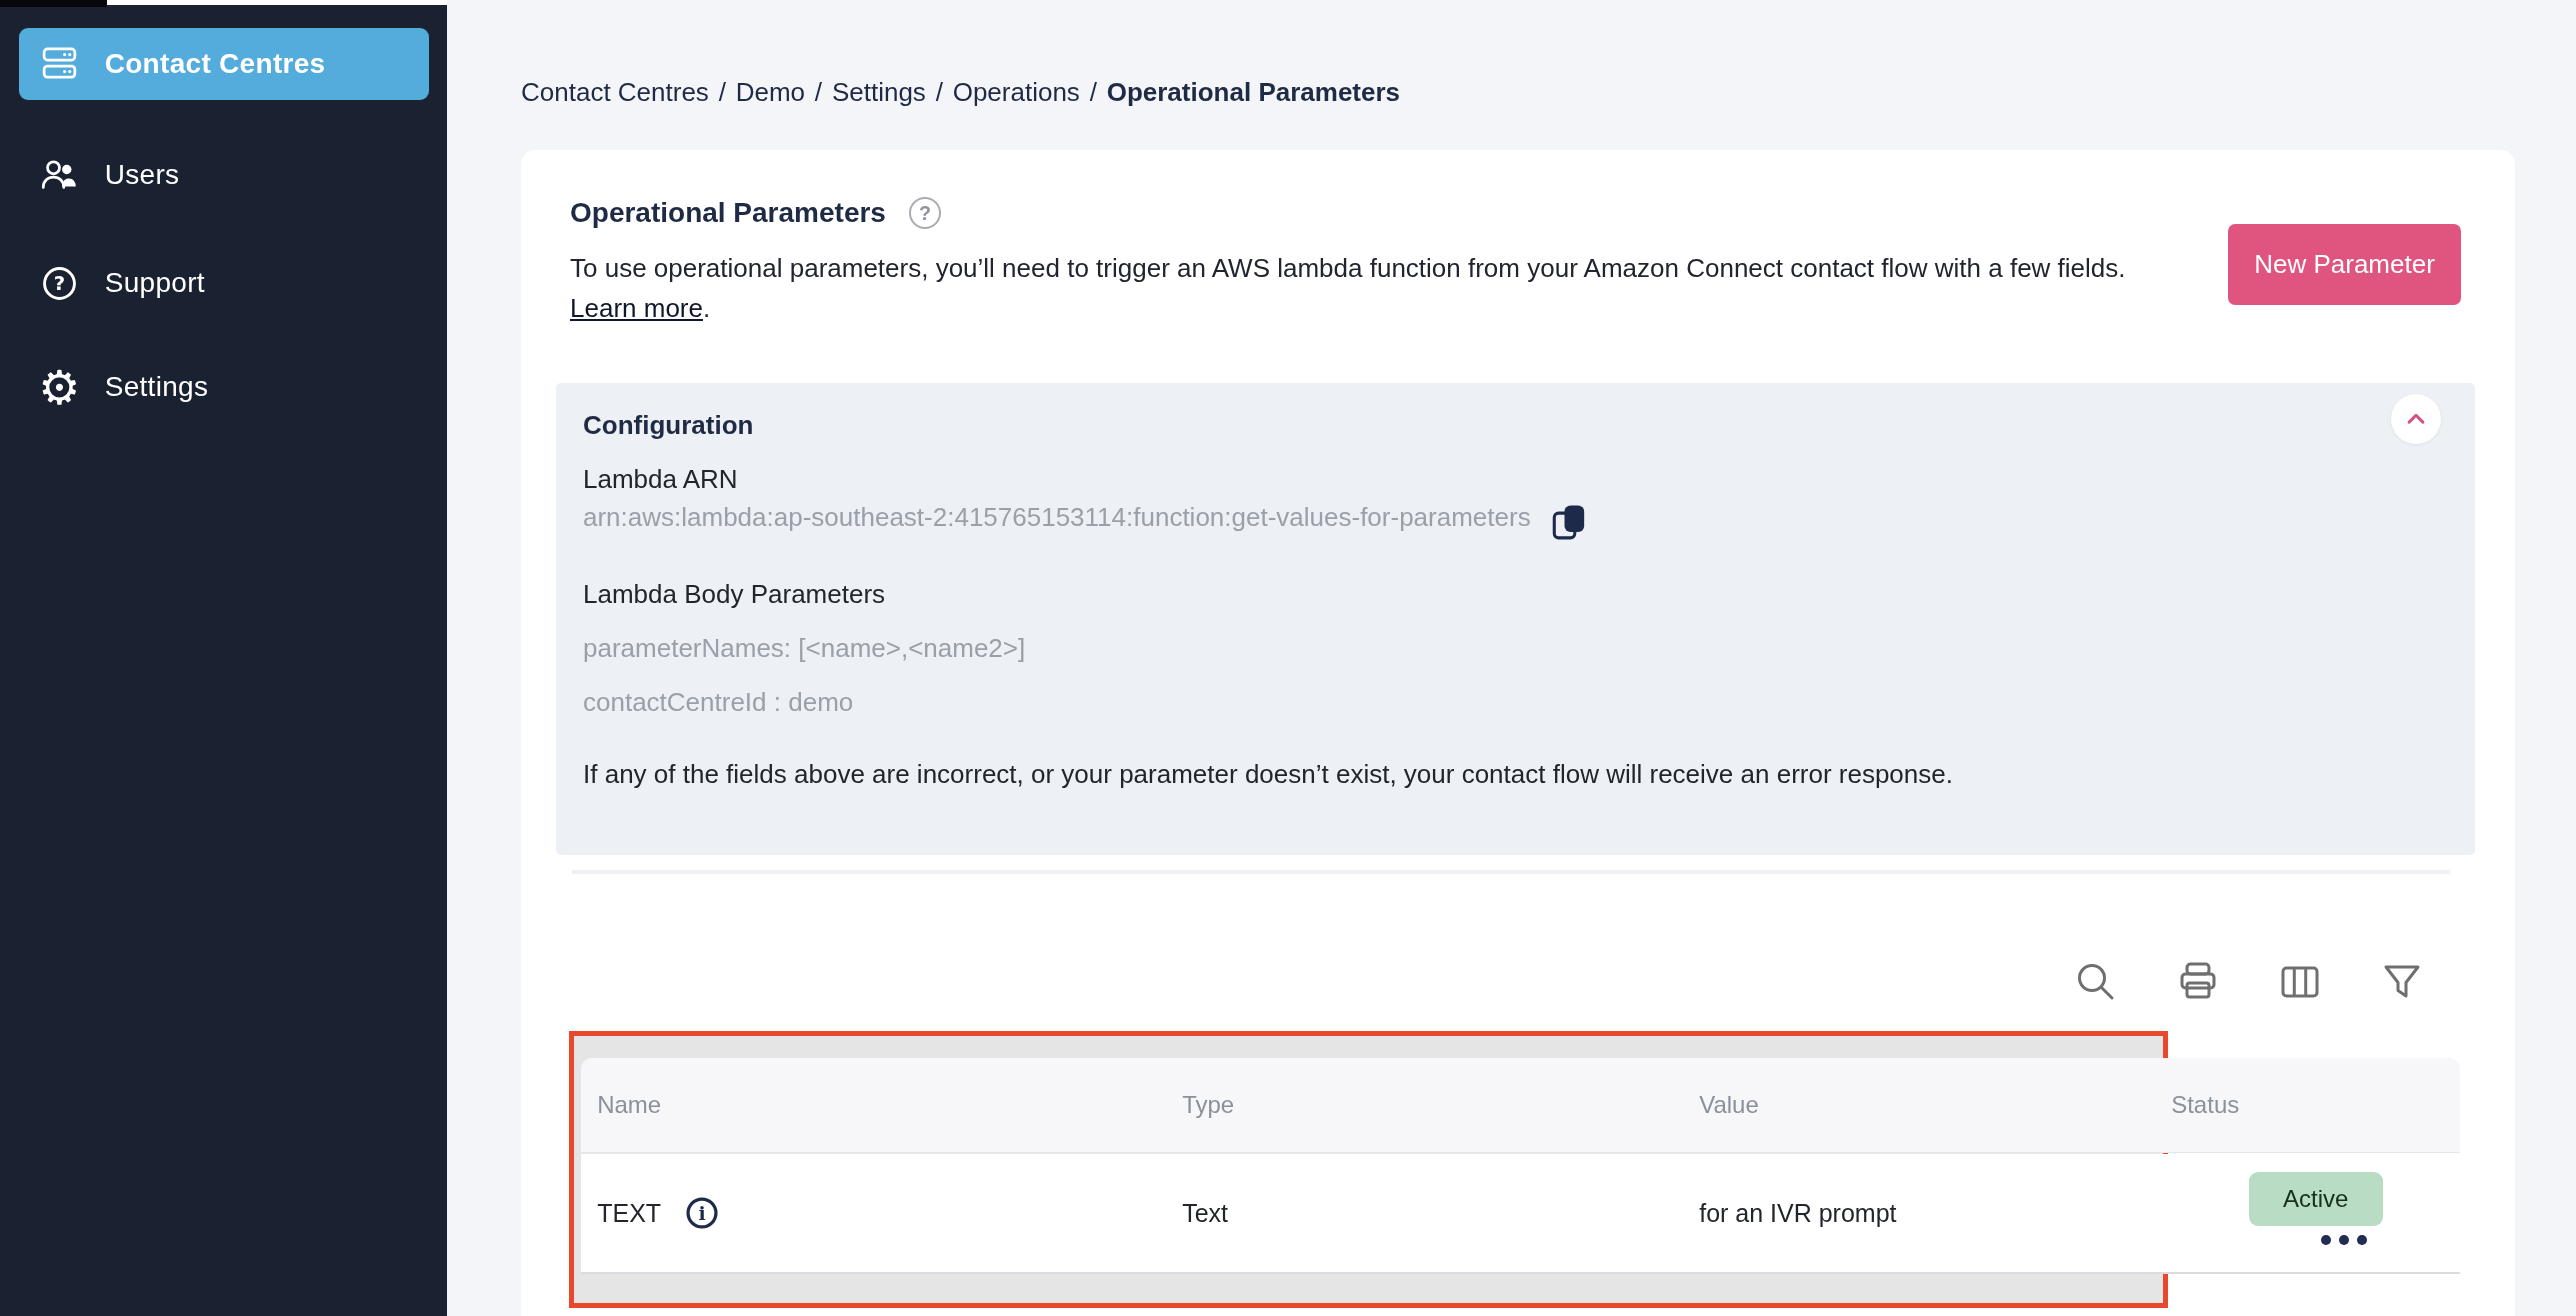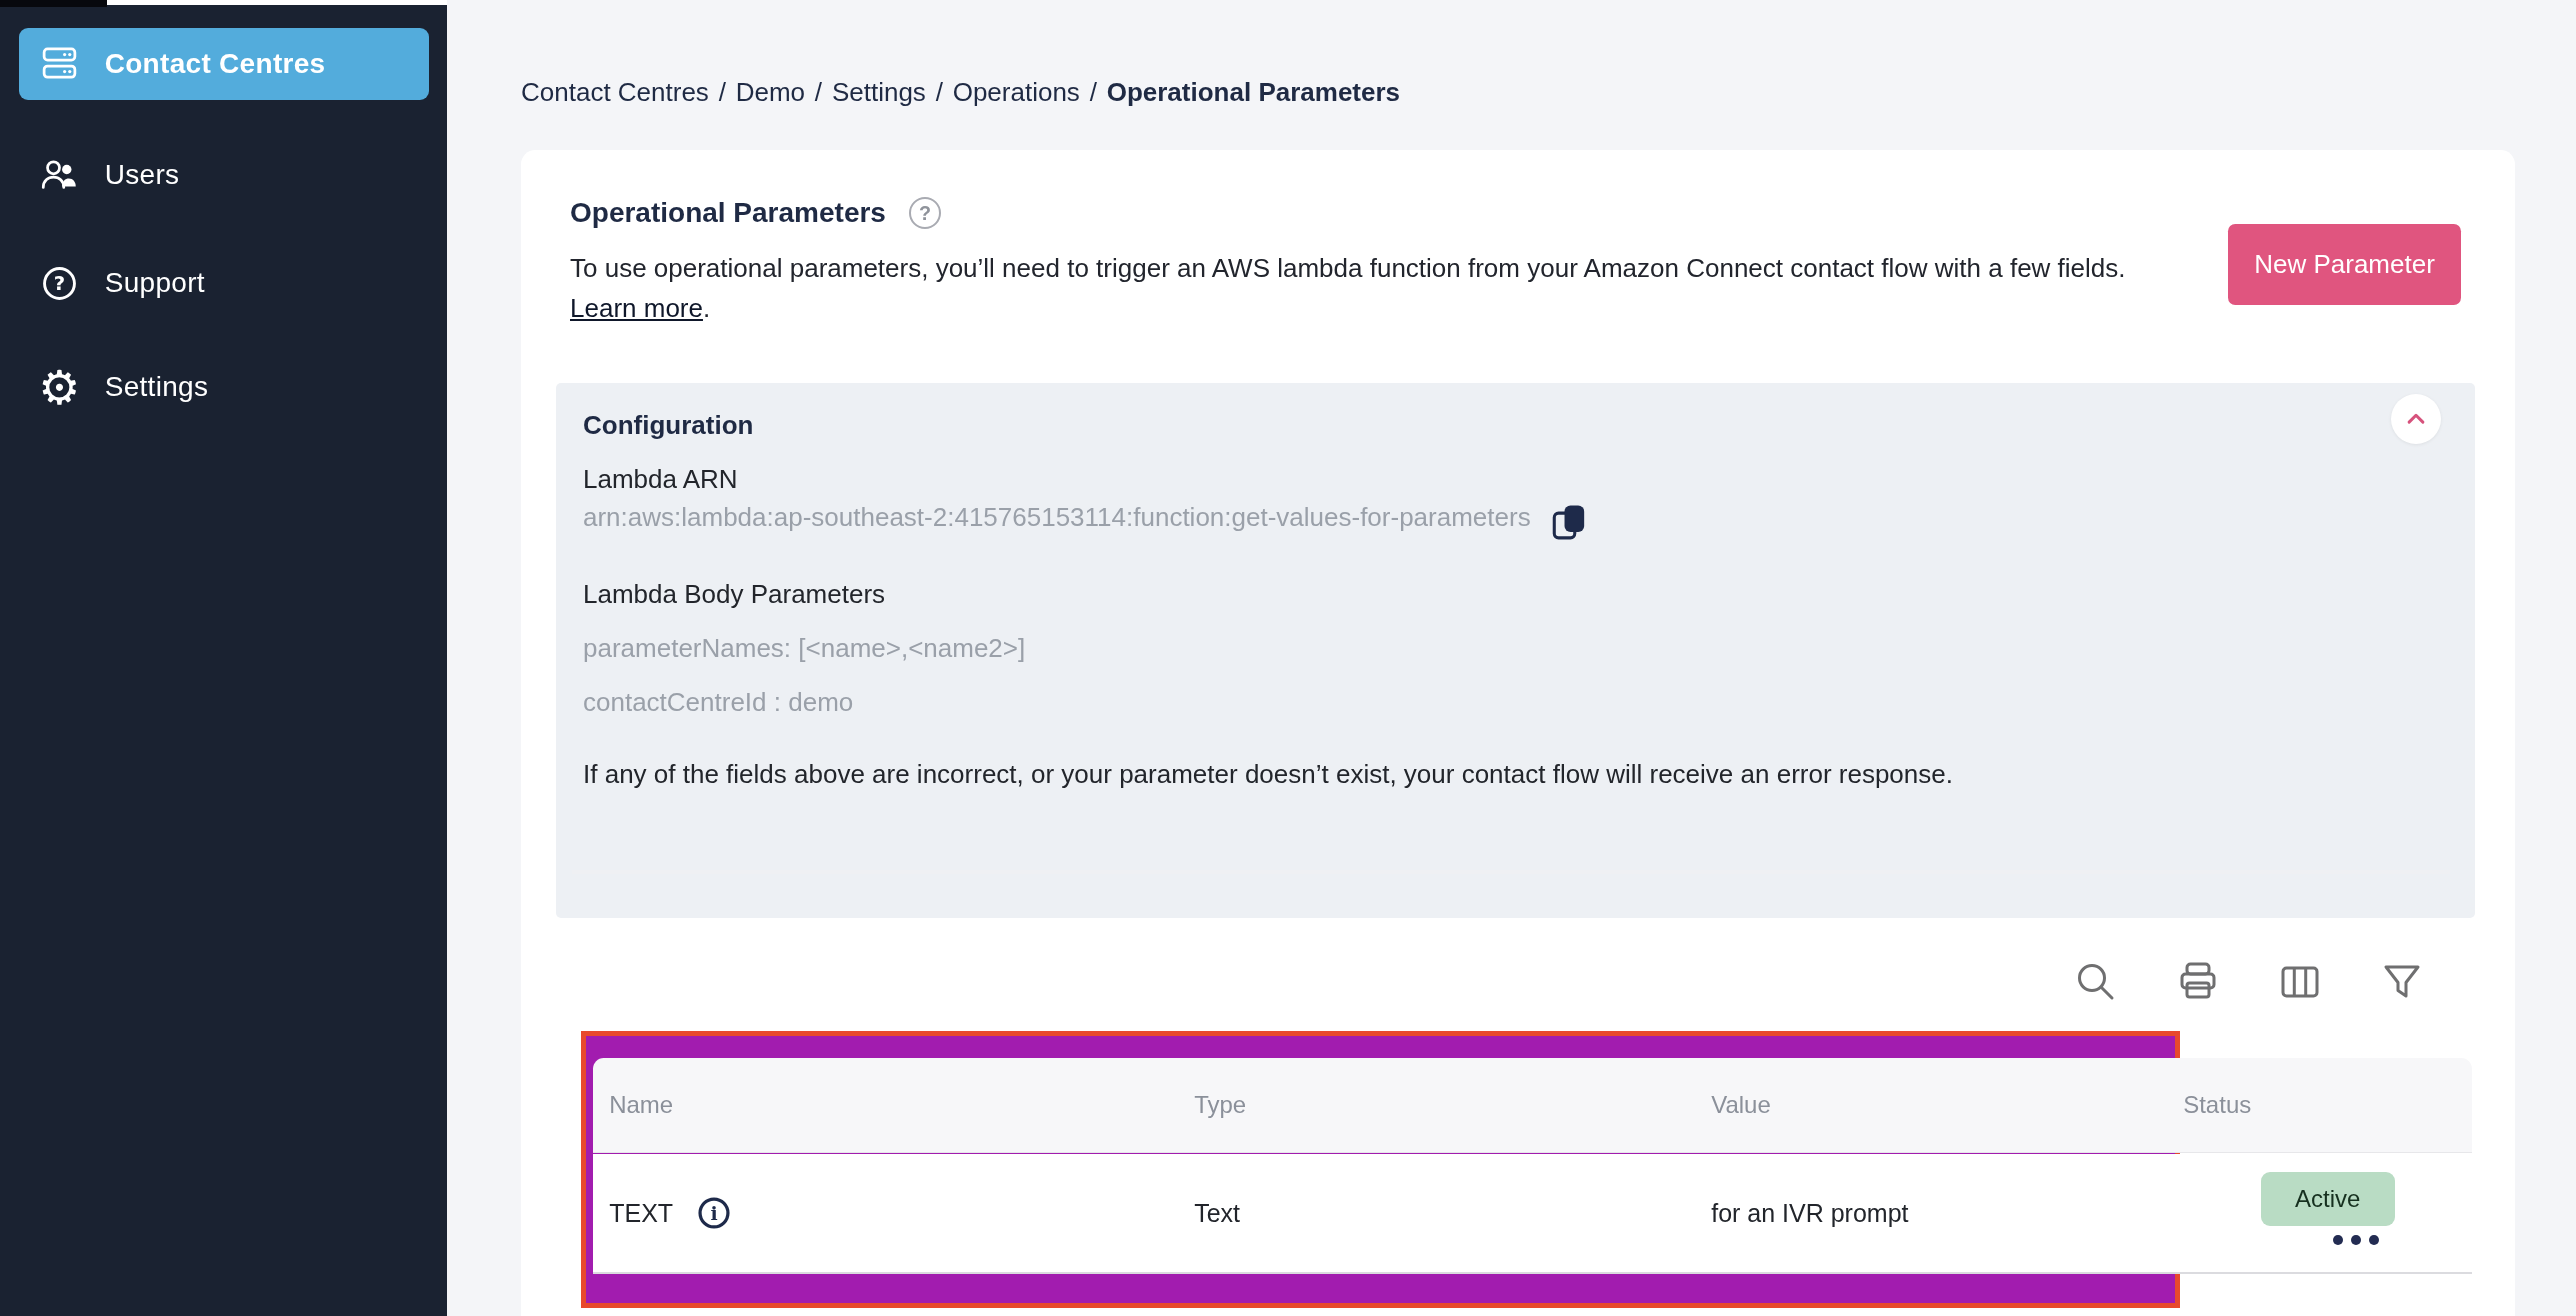--- a/index.html
+++ b/index.html
@@ -56,21 +56,21 @@
   .learn-more { color:#0f172a; text-decoration:underline; cursor:pointer; }
 
   .new-param-btn {
     position:absolute; left:1707px; top:74px; width:233px; height:81px;
     background:#e0557f; border:none; border-radius:7.2px;
     color:#ffffff; font-size:26px; font-family:inherit; cursor:pointer;
   }
 
   
   .config-panel {
-    position:absolute; left:35px; top:233px; width:1919px; height:535px;
+    position:absolute; left:35px; top:233px; width:1919px; height:472px;
     background:#edf0f4; border-radius:5px; padding:27px 27px 15px 27px;
   }
   .config-title { font-size:26px; font-weight:bold; color:#1f2a44; margin-bottom:23px; }
   .field-label { font-size:26px; font-weight:normal; color:#22252b; margin-bottom:7.2px; }
   .arn-row { display:flex; align-items:flex-start; gap:19.7px; margin-bottom:36px; }
   .gray-val { font-size:26px; color:#9aa0a9; }
   .copy-btn { width:41px; height:41px; cursor:pointer; display:flex; }
   .param-line { font-size:26px; color:#9aa0a9; margin-bottom:23px; }
   .param-line.last { margin-bottom:41px; }
   .config-note { font-size:26px; color:#22252b; }
@@ -82,22 +82,22 @@
     box-shadow:0 0.9px 3.6px rgba(0,0,0,0.07);
   }
 
   
   .section-divider { position:absolute; left:51px; top:720px; width:1878px; height:3.6px; background:#eff0f3; }
   .table-toolbar { position:absolute; top:808px; right:89px; display:flex; gap:54px; }
   .tool-btn { width:48px; height:48px; background:none; border:none; cursor:pointer; padding:0; display:flex; }
 
   
   .highlight-box {
-    position:absolute; left:60px; top:881px; width:1599px; height:277px;
-    border:5.4px solid #e8492d; background:#a21caf;
+    position:absolute; left:48px; top:881px; width:1599px; height:277px;
+    border:5.4px solid #e8492d; background:#e5e5e5;
   }
   .grid-head {
     position:absolute; left:7.2px; top:21.5px; width:1879px; height:95px;
     background:#f7f7f9; border-bottom:1.8px solid #e7e7ea; border-radius:10.7px 10.7px 0 0;
     display:grid; grid-template-columns:585px 517px 472px 1fr; align-items:center;
     padding-left:16px;
   }
   .grid-head .col { font-size:24px; color:#8b909a; cursor:pointer; }
   .grid-row {
     position:absolute; left:7.2px; top:118px; width:1879px; height:118px;

